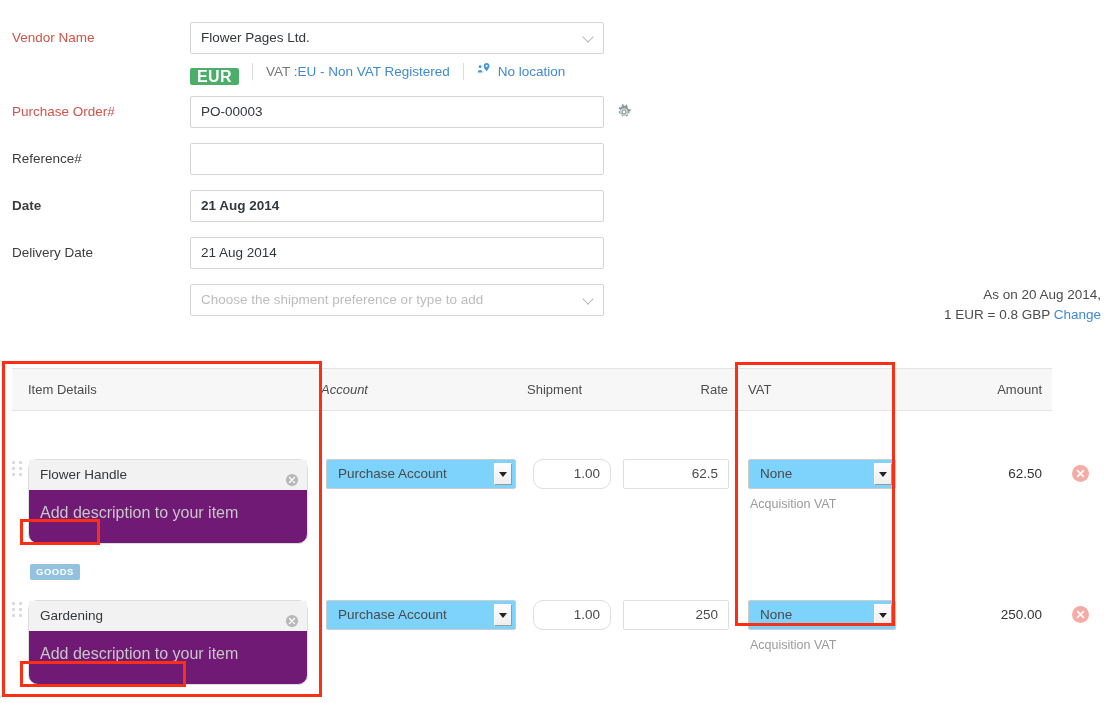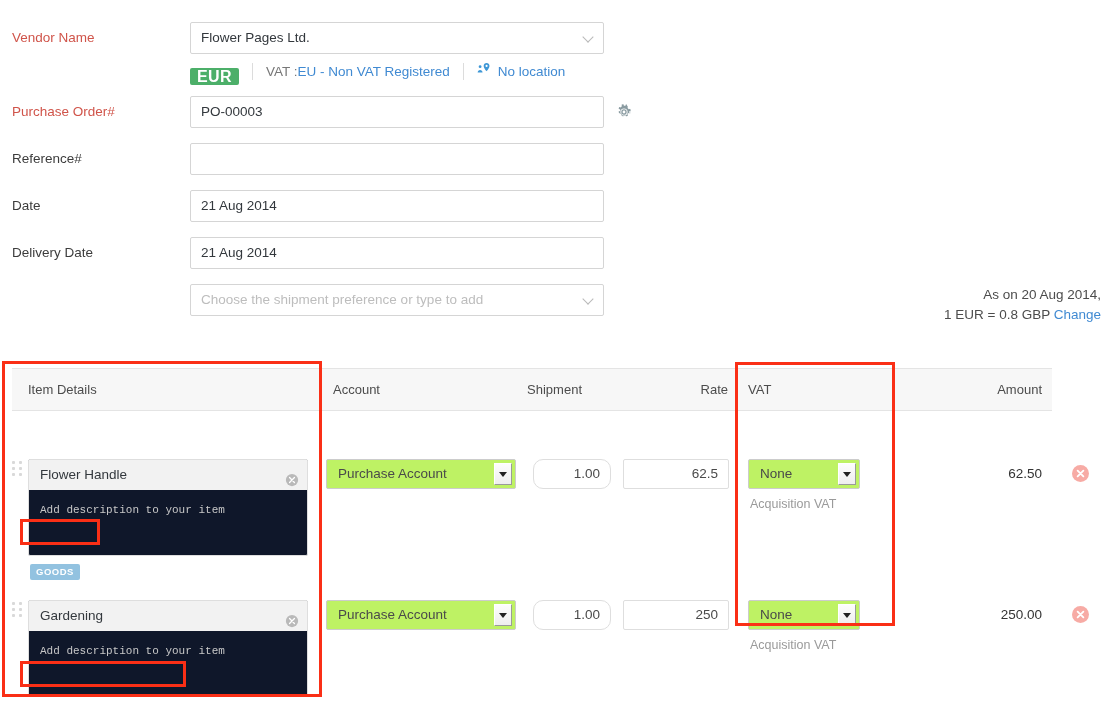--- a/index.html
+++ b/index.html
@@ -143,21 +143,21 @@
     border-bottom: 1px solid #e4e4e4;
   }
   #table-head .th {
     position: absolute;
     top: 0;
     line-height: 41px;
     font-size: 13px;
     color: #4c4c4c;
   }
   .th-item    { left: 16px; }
-  .th-account { left: 321px; }
+  .th-account { left: 309px; font-style: italic; }
   .th-qty     { left: 480px; width: 90px; text-align: right; }
   .th-rate    { left: 600px; width: 116px; text-align: right; }
   .th-vat     { left: 736px; }
   .th-amount  { left: 880px; width: 150px; text-align: right; }
 
   .item-row { position: relative; height: 141px; }
 
   .drag-handle {
     position: absolute;
     left: 0;
@@ -170,25 +170,25 @@
     width: 3px; height: 3px;
     background: #d9d9d9;
     border-radius: 1px;
   }
 
   .item-cell {
     position: absolute;
     left: 16px;
     top: 48px;
     width: 280px;
-    height: 97px;
+    height: 85px;
     box-sizing: border-box;
     border: 1px solid #dedede;
-    background: #0f172a;
-    border-radius: 2px;
+    background: #701a75;
+    border-radius: 10px;
   }
   .item-name {
     position: relative;
     height: 30px;
     background: #f2f2f2;
     line-height: 30px;
     padding: 0 30px 0 11px;
     font-size: 13.5px;
     color: #33383d;
     white-space: nowrap;
@@ -196,23 +196,22 @@
   }
   .item-clear {
     position: absolute;
     right: 8px;
     top: 8px;
     width: 14px;
     height: 14px;
   }
   .item-desc {
     padding: 14px 11px 0 11px;
-    font-size: 11px;
+    font-size: 16px;
     color: #c7c7c7;
-    font-family: Liberation Mono, monospace;
   }
 
   .badge-wrap {
     position: absolute;
     left: 18px;
     top: 153px;
     display: flex;
     align-items: center;
     white-space: nowrap;
   }
@@ -232,31 +231,31 @@
     color: #8d8d8d;
   }
 
   
   .sel-box {
     position: absolute;
     top: 48px;
     height: 30px;
     box-sizing: border-box;
     border: 1px solid #cccccc;
-    background: #bef264;
+    background: #7dd3fc;
     border-radius: 2px;
     line-height: 28px;
     padding: 0 26px 0 11px;
     font-size: 13.5px;
     color: #4a4a4a;
     white-space: nowrap;
     overflow: hidden;
   }
   .sel-account { left: 314px; width: 190px; }
-  .sel-vat     { left: 736px; width: 112px; }
+  .sel-vat     { left: 736px; width: 148px; }
   .sel-arrow {
     position: absolute;
     right: 3px;
     top: 3px;
     width: 18px;
     height: 22px;
     background: linear-gradient(#fdfdfd, #eeeeee);
     border-left: 1px solid #ffffff;
     border-top: 1px solid #ffffff;
     border-right: 1px solid #9a9a9a;
@@ -372,21 +371,21 @@
   </svg>
 </div>
 
 <div class="form-row" style="top:143px;text-decoration:underline;">
   <span class="field-label">Reference#</span>
   <div class="input-box">
     <span></span>
   </div>
 </div>
 
-<div class="form-row" style="top:190px;">
+<div class="form-row" style="top:190px;font-weight:bold;">
   <span class="field-label">Date</span>
   <div class="input-box">
     <span>21 Aug 2014</span>
   </div>
 </div>
 
 <div class="form-row" style="top:237px;">
   <span class="field-label">Delivery Date</span>
   <div class="input-box">
     <span>21 Aug 2014</span>

